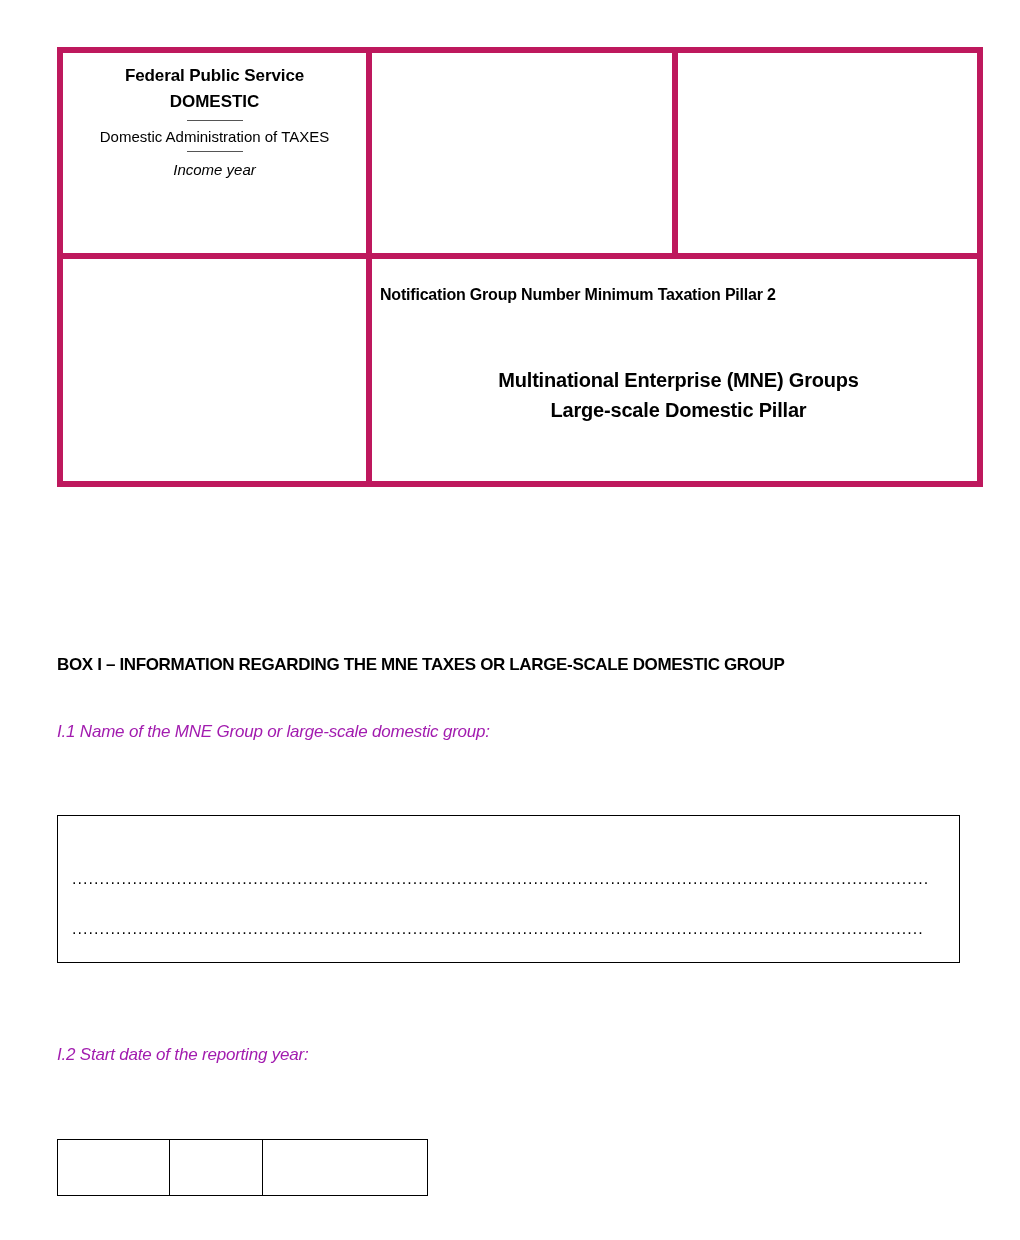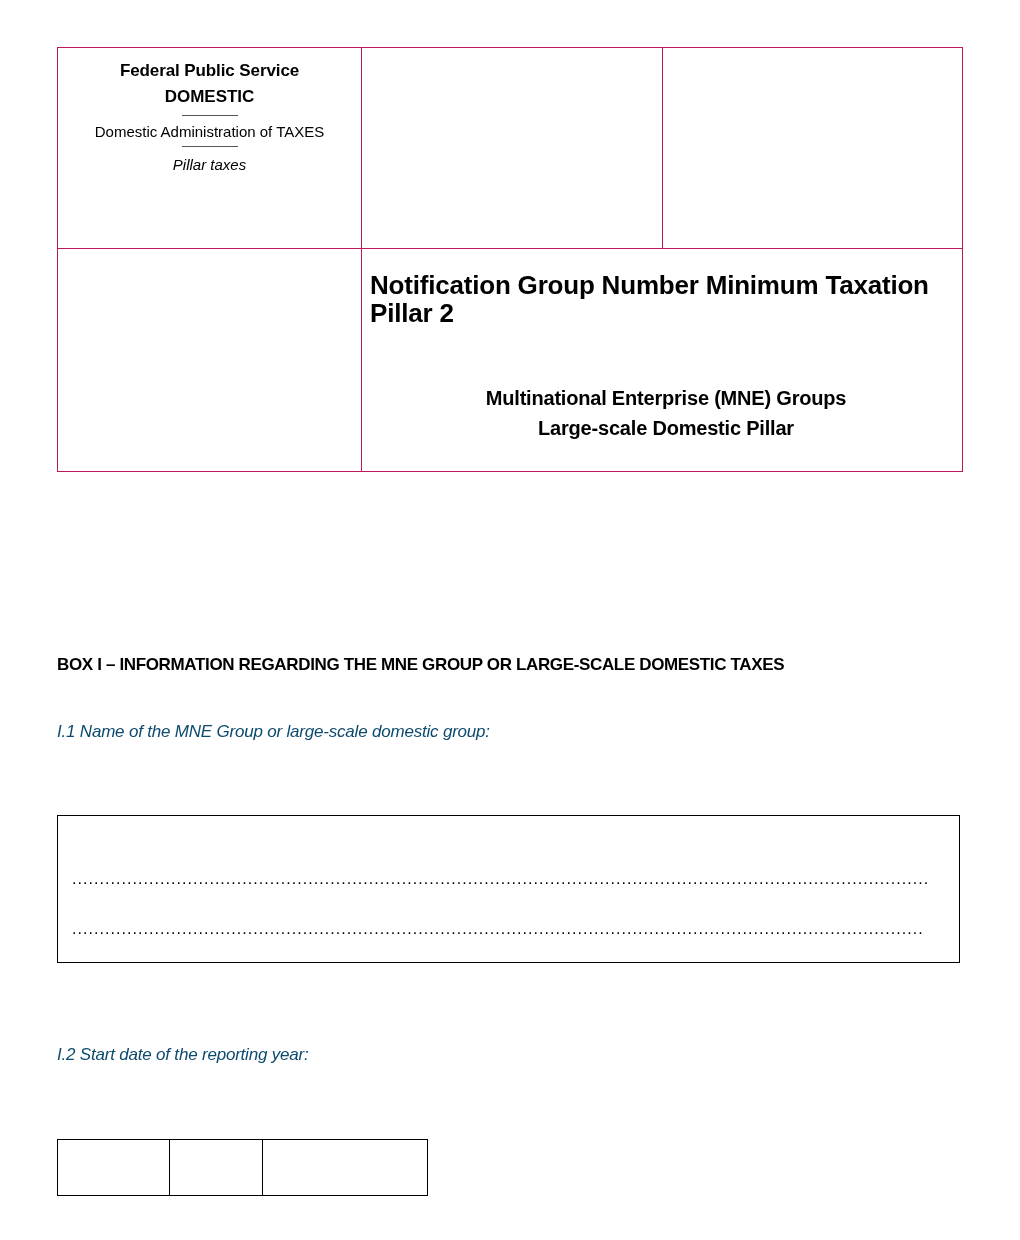--- a/index.html
+++ b/index.html
@@ -26,21 +26,21 @@
   
   .header-table {
     position: absolute;
     left: 57px;
     top: 47px;
     width: 903px;
     border-collapse: collapse;
     table-layout: fixed;
   }
   .header-table td {
-    border: 1px solid #be185d;
+    border: 6px solid #be185d;
     vertical-align: top;
     padding: 0;
   }
 
   .cell-admin {
     width: 303px;
     height: 190px;
     text-align: center;
     padding-top: 10px !important;
   }
@@ -79,21 +79,21 @@
   }
 
   .cell-blank-left {
     width: 303px;
     height: 222px;
   }
   .cell-title {
     padding: 22px 0 0 8px !important;
   }
   .title-main {
-    font-size: 26px;
+    font-size: 16px;
     font-weight: bold;
     line-height: 28px;
     letter-spacing: -0.2px;
   }
   .title-gap { height: 56px; }
   .title-sub {
     font-size: 20px;
     font-weight: bold;
     line-height: 30px;
     letter-spacing: -0.2px;
@@ -109,21 +109,21 @@
     font-weight: bold;
     letter-spacing: -0.35px;
     white-space: nowrap;
   }
 
   .field-label {
     position: absolute;
     left: 57px;
     font-size: 17px;
     font-style: italic;
-    color: #0c4a6e;
+    color: #a21caf;
     letter-spacing: -0.2px;
     white-space: nowrap;
   }
   .label-i1 { top: 722px; }
   .label-i2 { top: 1045px; text-align: center; }
 
   .answer-box {
     position: absolute;
     left: 57px;
     top: 815px;
@@ -165,38 +165,38 @@
 
   <table class="header-table">
     <tbody>
         <tr>
       <td class="cell-admin">
         <div class="admin-line1">Federal Public Service</div>
         <div class="admin-line2">DOMESTIC</div>
         <div class="admin-rule"></div>
         <div class="admin-line3">Domestic Administration of TAXES</div>
         <div class="admin-rule wide"></div>
-        <div class="admin-line4">Pillar taxes</div>
+        <div class="admin-line4">Income year</div>
       </td>
       <td class="cell-mid"></td>
       <td class="cell-right"></td>
     </tr>
     <tr>
       <td class="cell-blank-left"></td>
       <td class="cell-title" colspan="2">
         <div class="title-main">Notification Group Number Minimum Taxation Pillar 2</div>
         <div class="title-gap"></div>
         <div class="title-sub">Multinational Enterprise (MNE) Groups</div>
         <div class="title-sub">Large-scale Domestic Pillar</div>
       </td>
     </tr>
   </tbody>
     </table>
 
-  <div class="box-heading">BOX I – INFORMATION REGARDING THE MNE GROUP OR LARGE-SCALE DOMESTIC TAXES</div>
+  <div class="box-heading">BOX I – INFORMATION REGARDING THE MNE TAXES OR LARGE-SCALE DOMESTIC GROUP</div>
 
   <div class="field-label label-i1">I.1 Name of the MNE Group or large-scale domestic group:</div>
 
   <div class="answer-box">
     <div class="dots-line">............................................................................................................................................................</div>
     <div class="dots-line">...........................................................................................................................................................</div>
   </div>
 
   <div class="field-label label-i2">I.2 Start date of the reporting year:</div>
 

